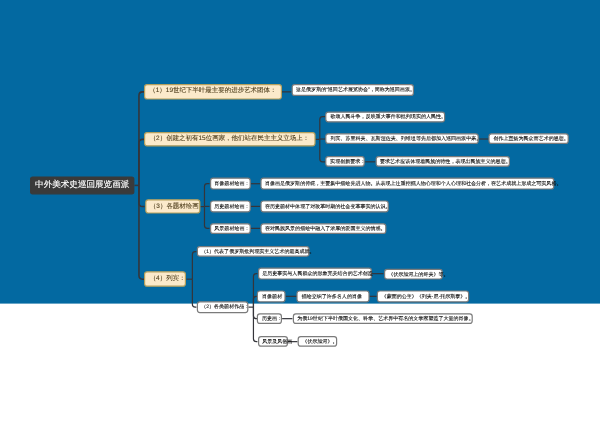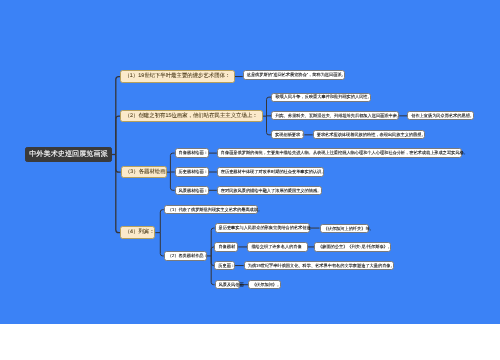--- a/index.html
+++ b/index.html
@@ -1,20 +1,20 @@
 <!DOCTYPE html>
 <html><head>
 <meta charset="utf-8">
 <title>mindmap</title>
 <style>
   html,body{margin:0;padding:0;}
   body{width:500px;height:360px;overflow:hidden;background:#ffffff;
        font-family:"Liberation Sans",sans-serif;
        text-rendering:geometricPrecision;}
-  #stage{position:relative;width:500px;height:324px;background:#3b82f6;}
+  #stage{position:relative;width:500px;height:253px;background:#0369a1;}
   #wires{position:absolute;left:0;top:0;}
   .nd{position:absolute;box-sizing:border-box;display:flex;align-items:center;
       white-space:nowrap;line-height:1;}
   .nd>span{display:block;transform:translateZ(0);margin-top:0.8px;}
   .l1>span{-webkit-text-stroke:0.07px #4a3a18;}
   .l2>span{-webkit-text-stroke:0.08px #101010;}
   .root>span{-webkit-text-stroke:0.12px #ffffff;margin-top:1.1px;}
   .root{background:#3a3a3a;border:0.8px solid #3a3a3a;border-radius:2.2px;color:#ffffff;
         font-size:7.15px;justify-content:center;}
   .l1{background:#fbeacb;border:0.75px solid #b5a05d;border-radius:2.6px;color:#4a3a18;

